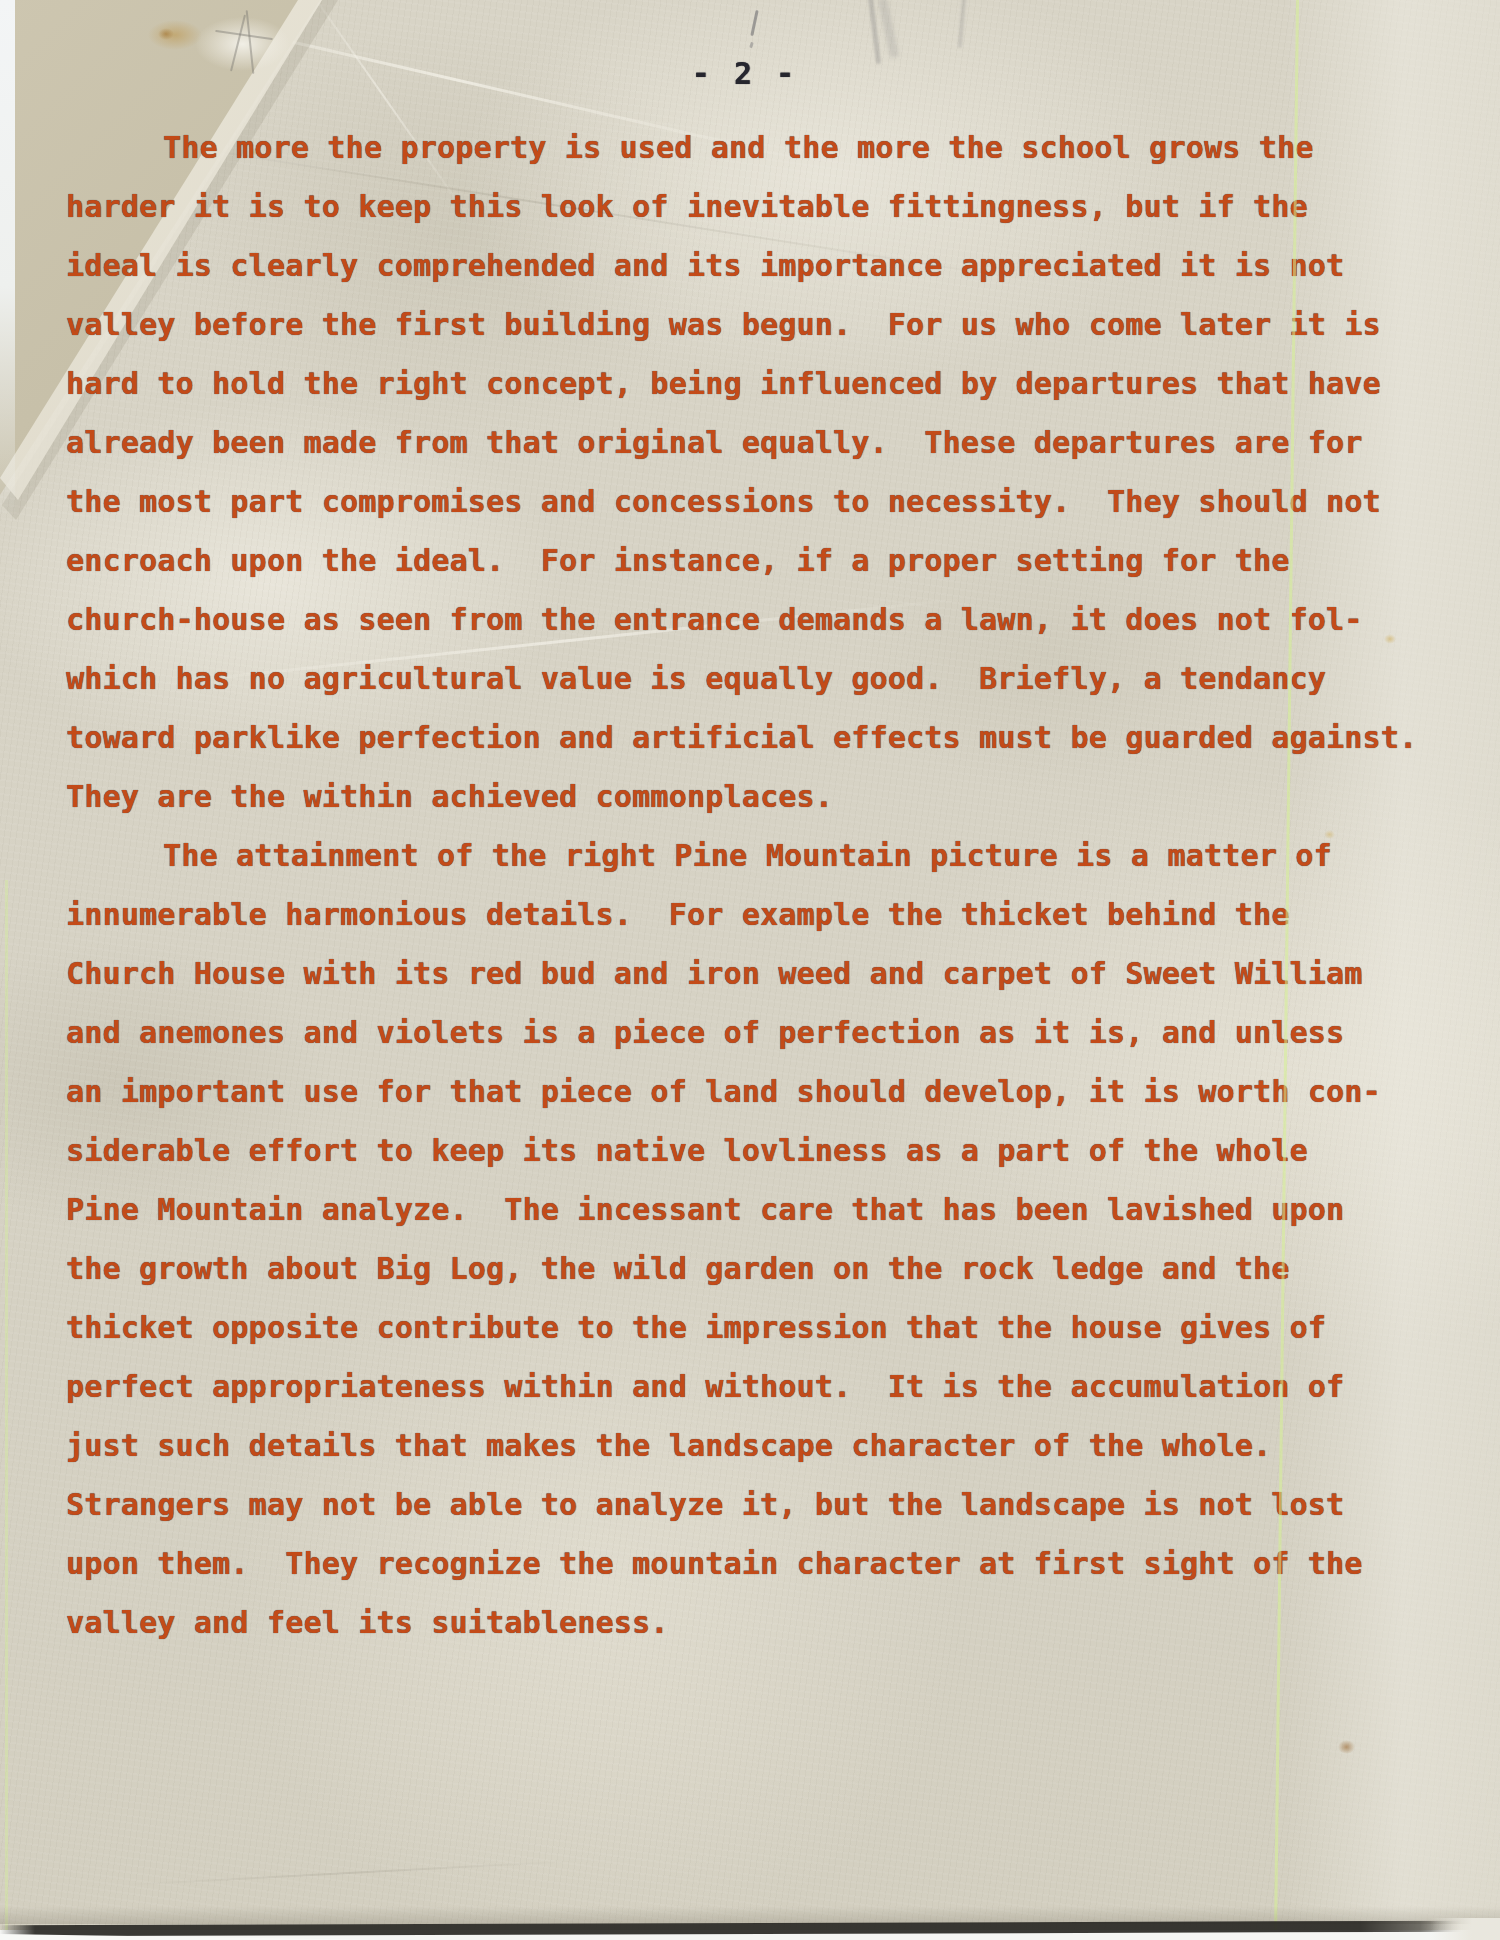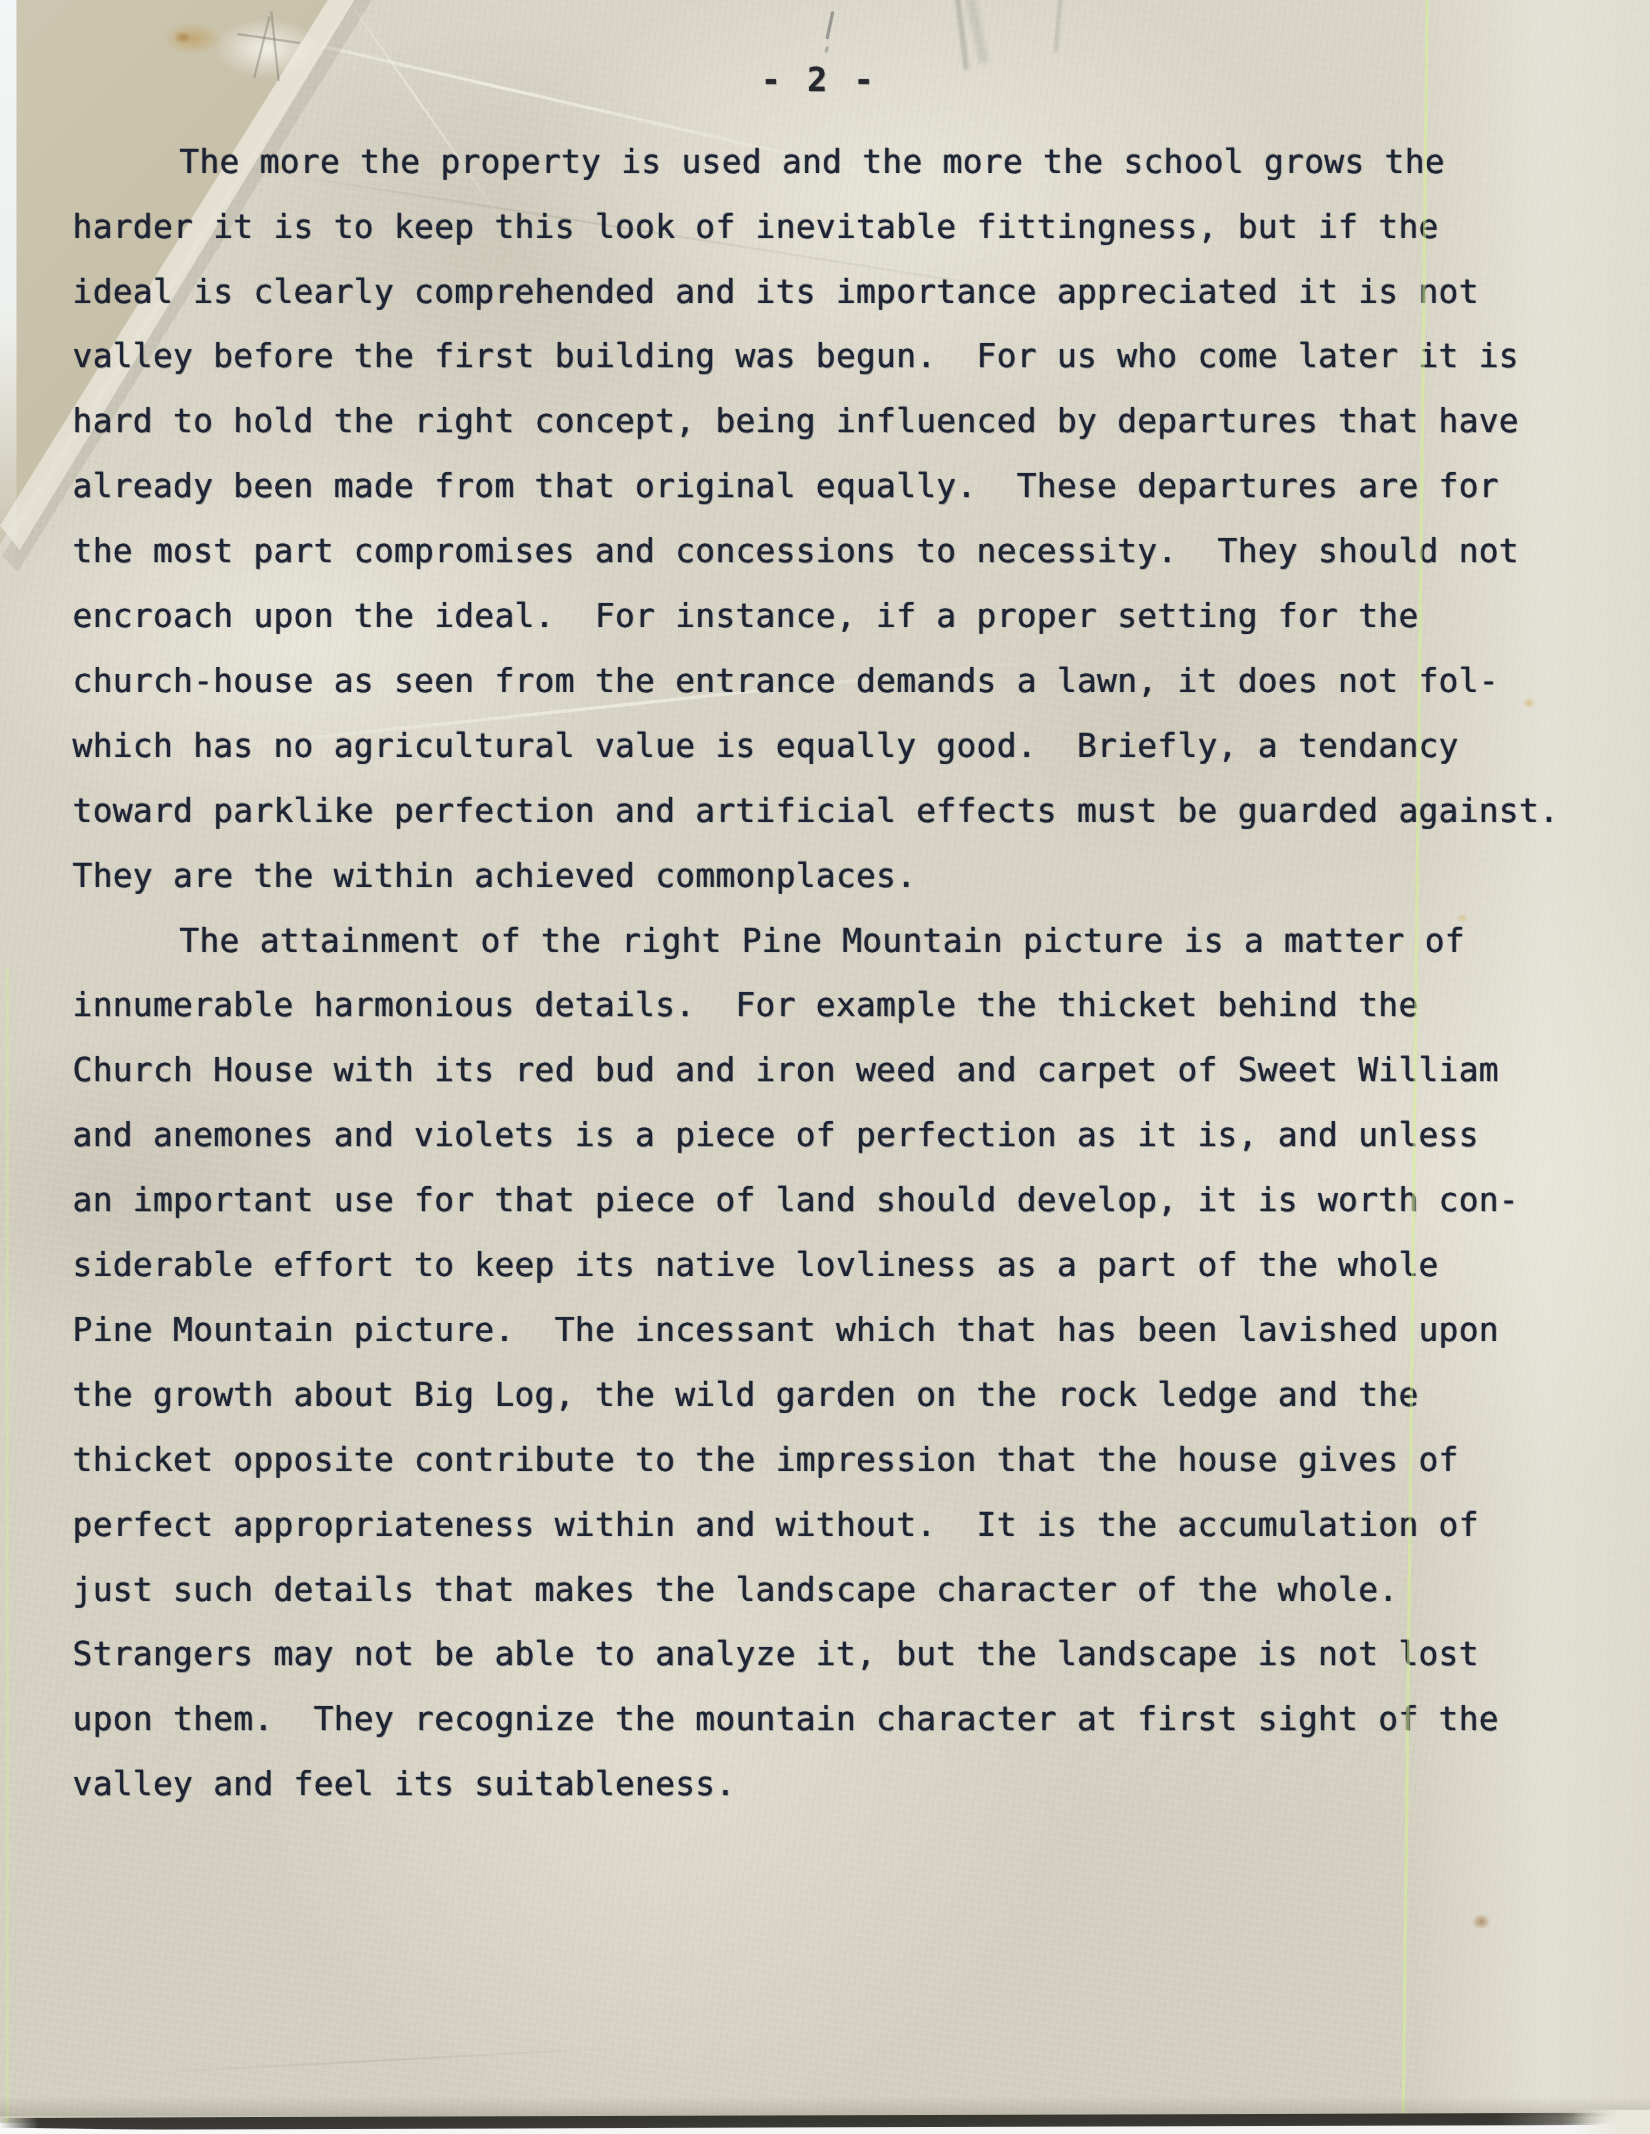--- a/index.html
+++ b/index.html
@@ -97,22 +97,22 @@
   .bottom-wl{position:absolute;left:0;top:1924px;width:380px;height:16px;
     clip-path:polygon(0 10px,380px 16px,0 16px);background:#f8f9f7;}
   .bottom-wr{position:absolute;left:1430px;top:1918px;width:70px;height:22px;
     background:linear-gradient(90deg,rgba(233,231,222,0),#e9e7de 60%);}
 
   
   .pagenum{position:absolute;left:72px;top:56px;width:1345px;text-align:center;
     font-size:30px;font-weight:700;color:#26262e;letter-spacing:3px;
     text-shadow:0 0 1px rgba(40,40,50,.8), .7px .4px 0 rgba(40,40,50,.3);}
   .typed{position:absolute;left:66px;top:118px;width:1400px;}
-  .typed .line{height:59px;line-height:59px;font-size:30px;font-weight:400;
-    color:#0f172a;white-space:pre;letter-spacing:.2px;opacity:.93;
+  .typed .line{height:59px;line-height:59px;font-size:30px;font-weight:700;
+    color:#c2410c;white-space:pre;letter-spacing:.2px;opacity:.93;
     text-shadow:0 0 1px rgba(42,42,52,.85), .7px .4px 0 rgba(42,42,52,.32), -.5px -.3px 0 rgba(42,42,52,.25);}
   .typed .line.indent{padding-left:97px;}
 </style>
 </head>
 <body>
 
 <div class="scan">
   <div class="paper"></div>
   <div class="right-band"></div>
 
@@ -160,21 +160,21 @@
       <div class="line">church-house as seen from the entrance demands a lawn, it does not fol-</div>
       <div class="line">which has no agricultural value is equally good.  Briefly, a tendancy</div>
       <div class="line">toward parklike perfection and artificial effects must be guarded against.</div>
       <div class="line">They are the within achieved commonplaces.</div>
       <div class="line indent">The attainment of the right Pine Mountain picture is a matter of</div>
       <div class="line">innumerable harmonious details.  For example the thicket behind the</div>
       <div class="line">Church House with its red bud and iron weed and carpet of Sweet William</div>
       <div class="line">and anemones and violets is a piece of perfection as it is, and unless</div>
       <div class="line">an important use for that piece of land should develop, it is worth con-</div>
       <div class="line">siderable effort to keep its native lovliness as a part of the whole</div>
-      <div class="line">Pine Mountain picture.  The incessant which that has been lavished upon</div>
+      <div class="line">Pine Mountain analyze.  The incessant care that has been lavished upon</div>
       <div class="line">the growth about Big Log, the wild garden on the rock ledge and the</div>
       <div class="line">thicket opposite contribute to the impression that the house gives of</div>
       <div class="line">perfect appropriateness within and without.  It is the accumulation of</div>
       <div class="line">just such details that makes the landscape character of the whole.</div>
       <div class="line">Strangers may not be able to analyze it, but the landscape is not lost</div>
       <div class="line">upon them.  They recognize the mountain character at first sight of the</div>
       <div class="line">valley and feel its suitableness.</div>
     </div>
 
   <div class="greenline gr"></div>

